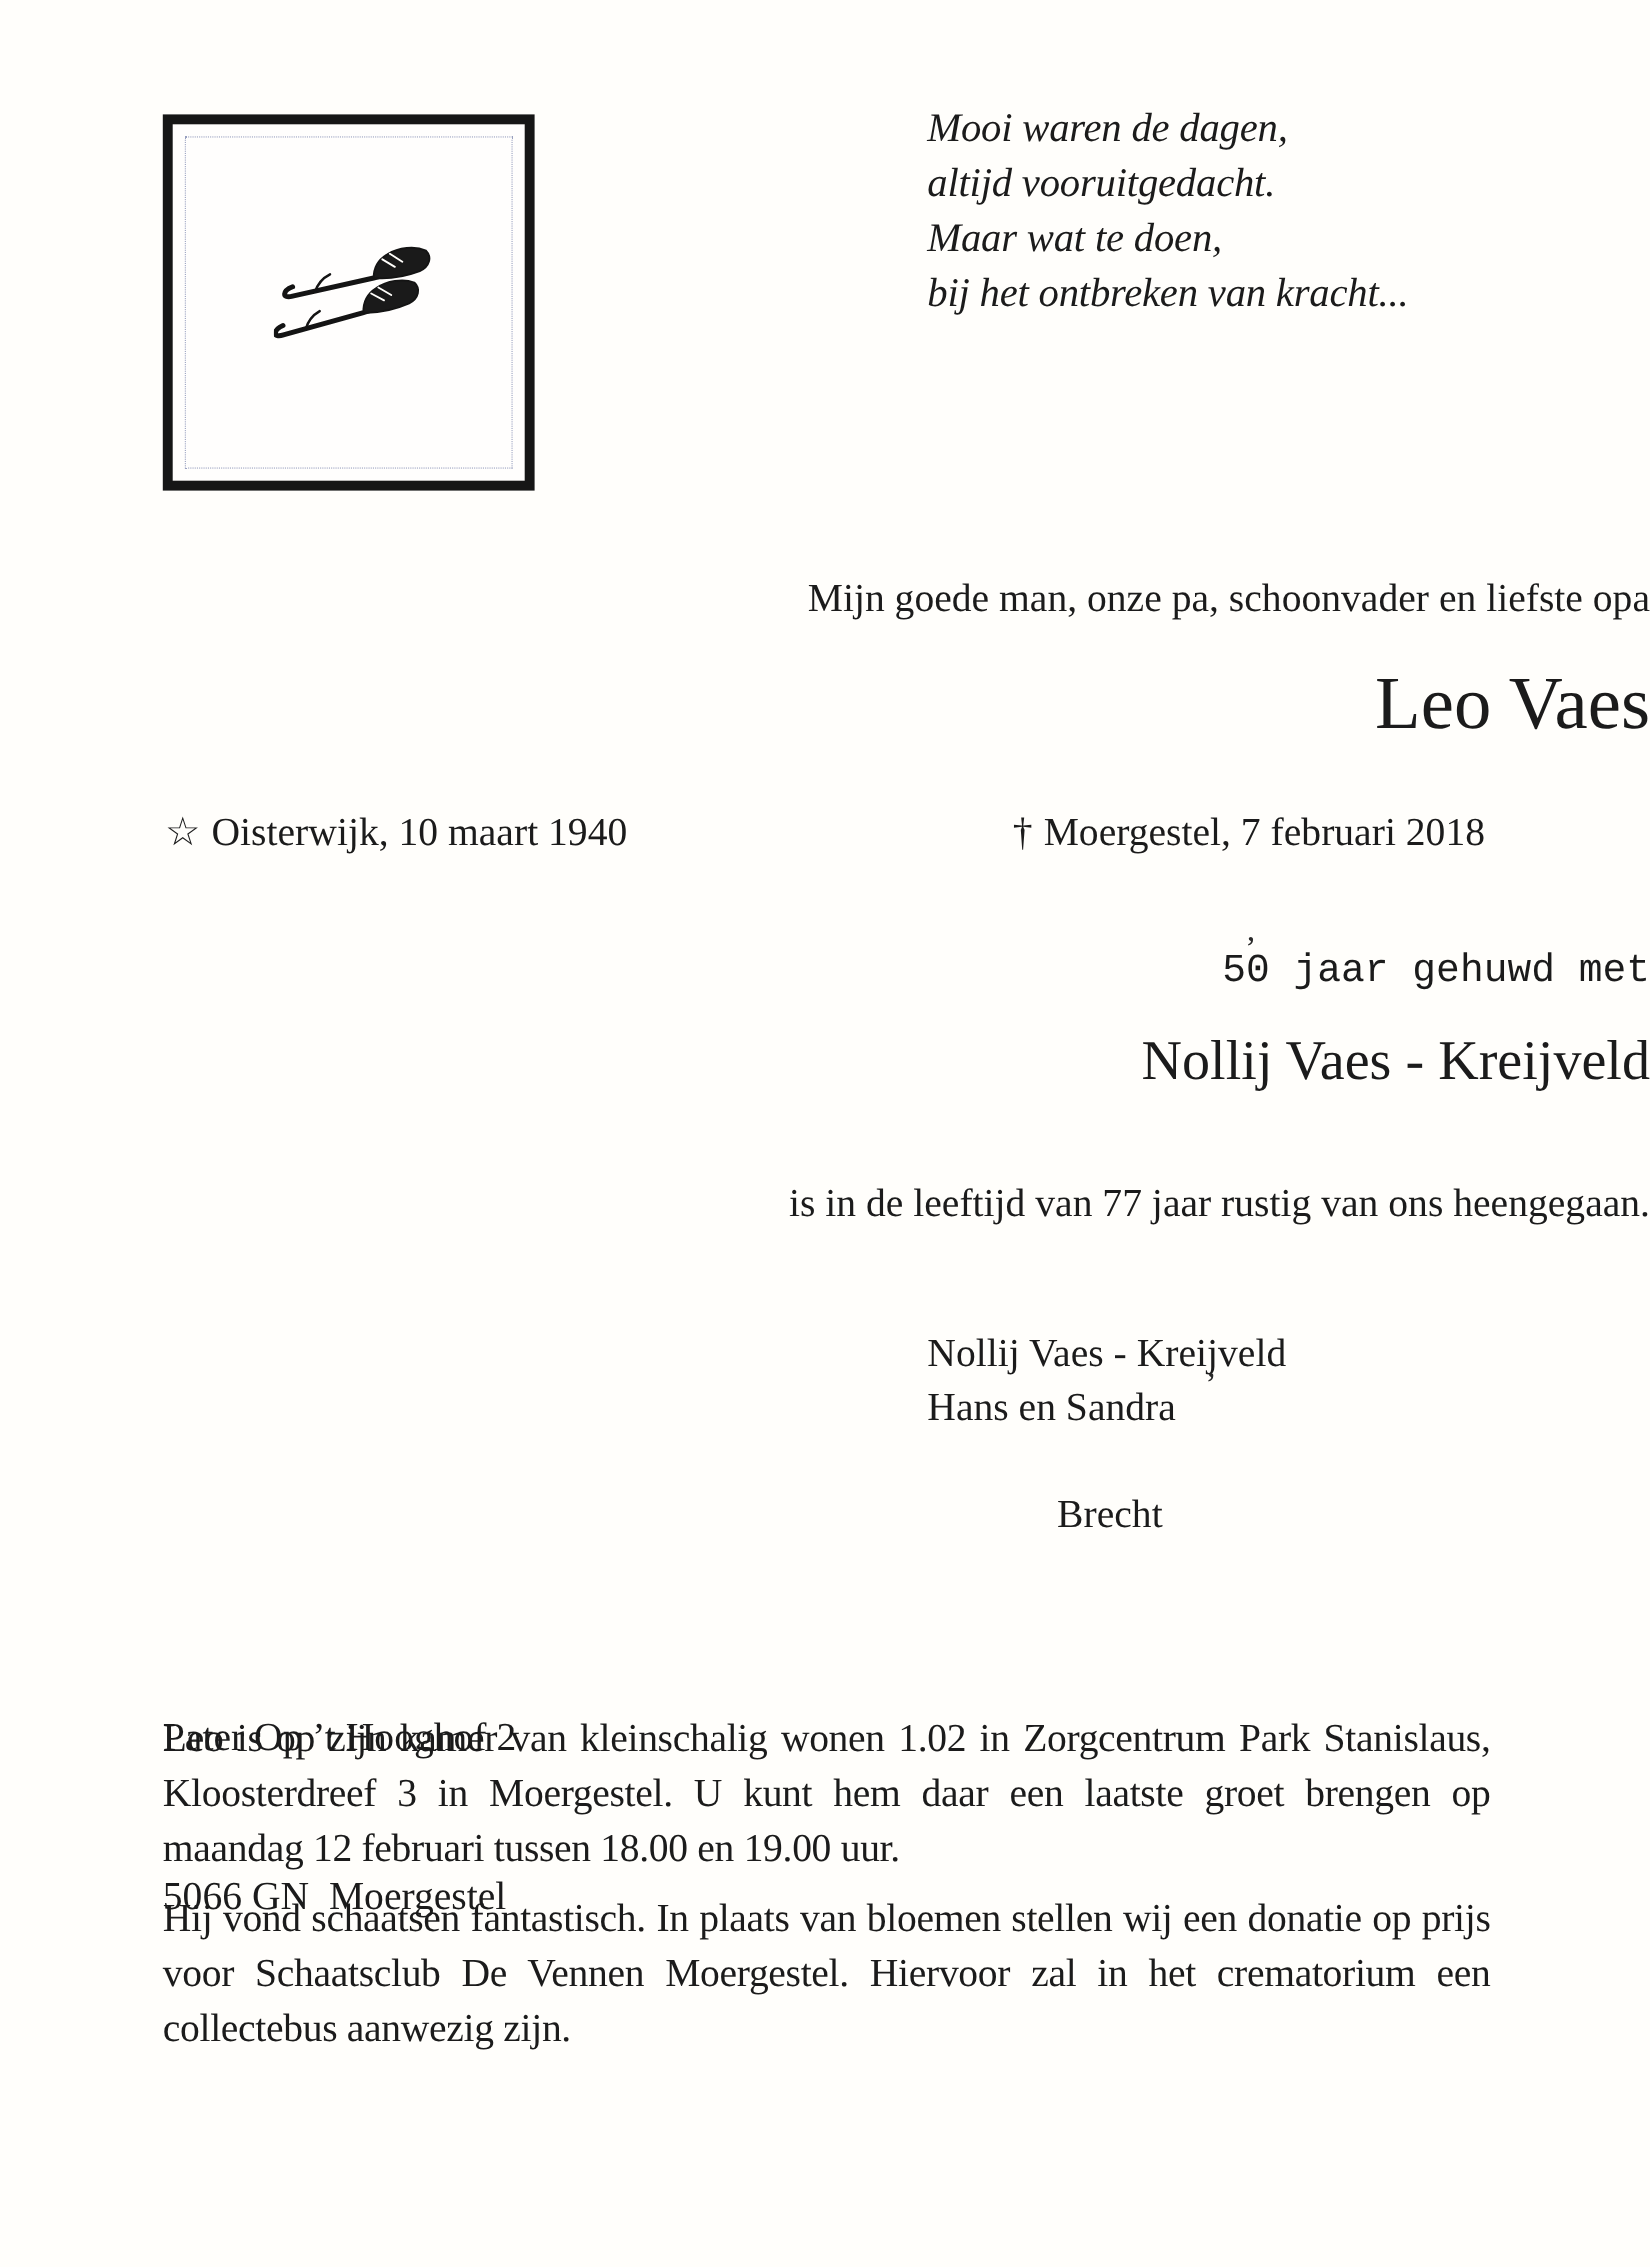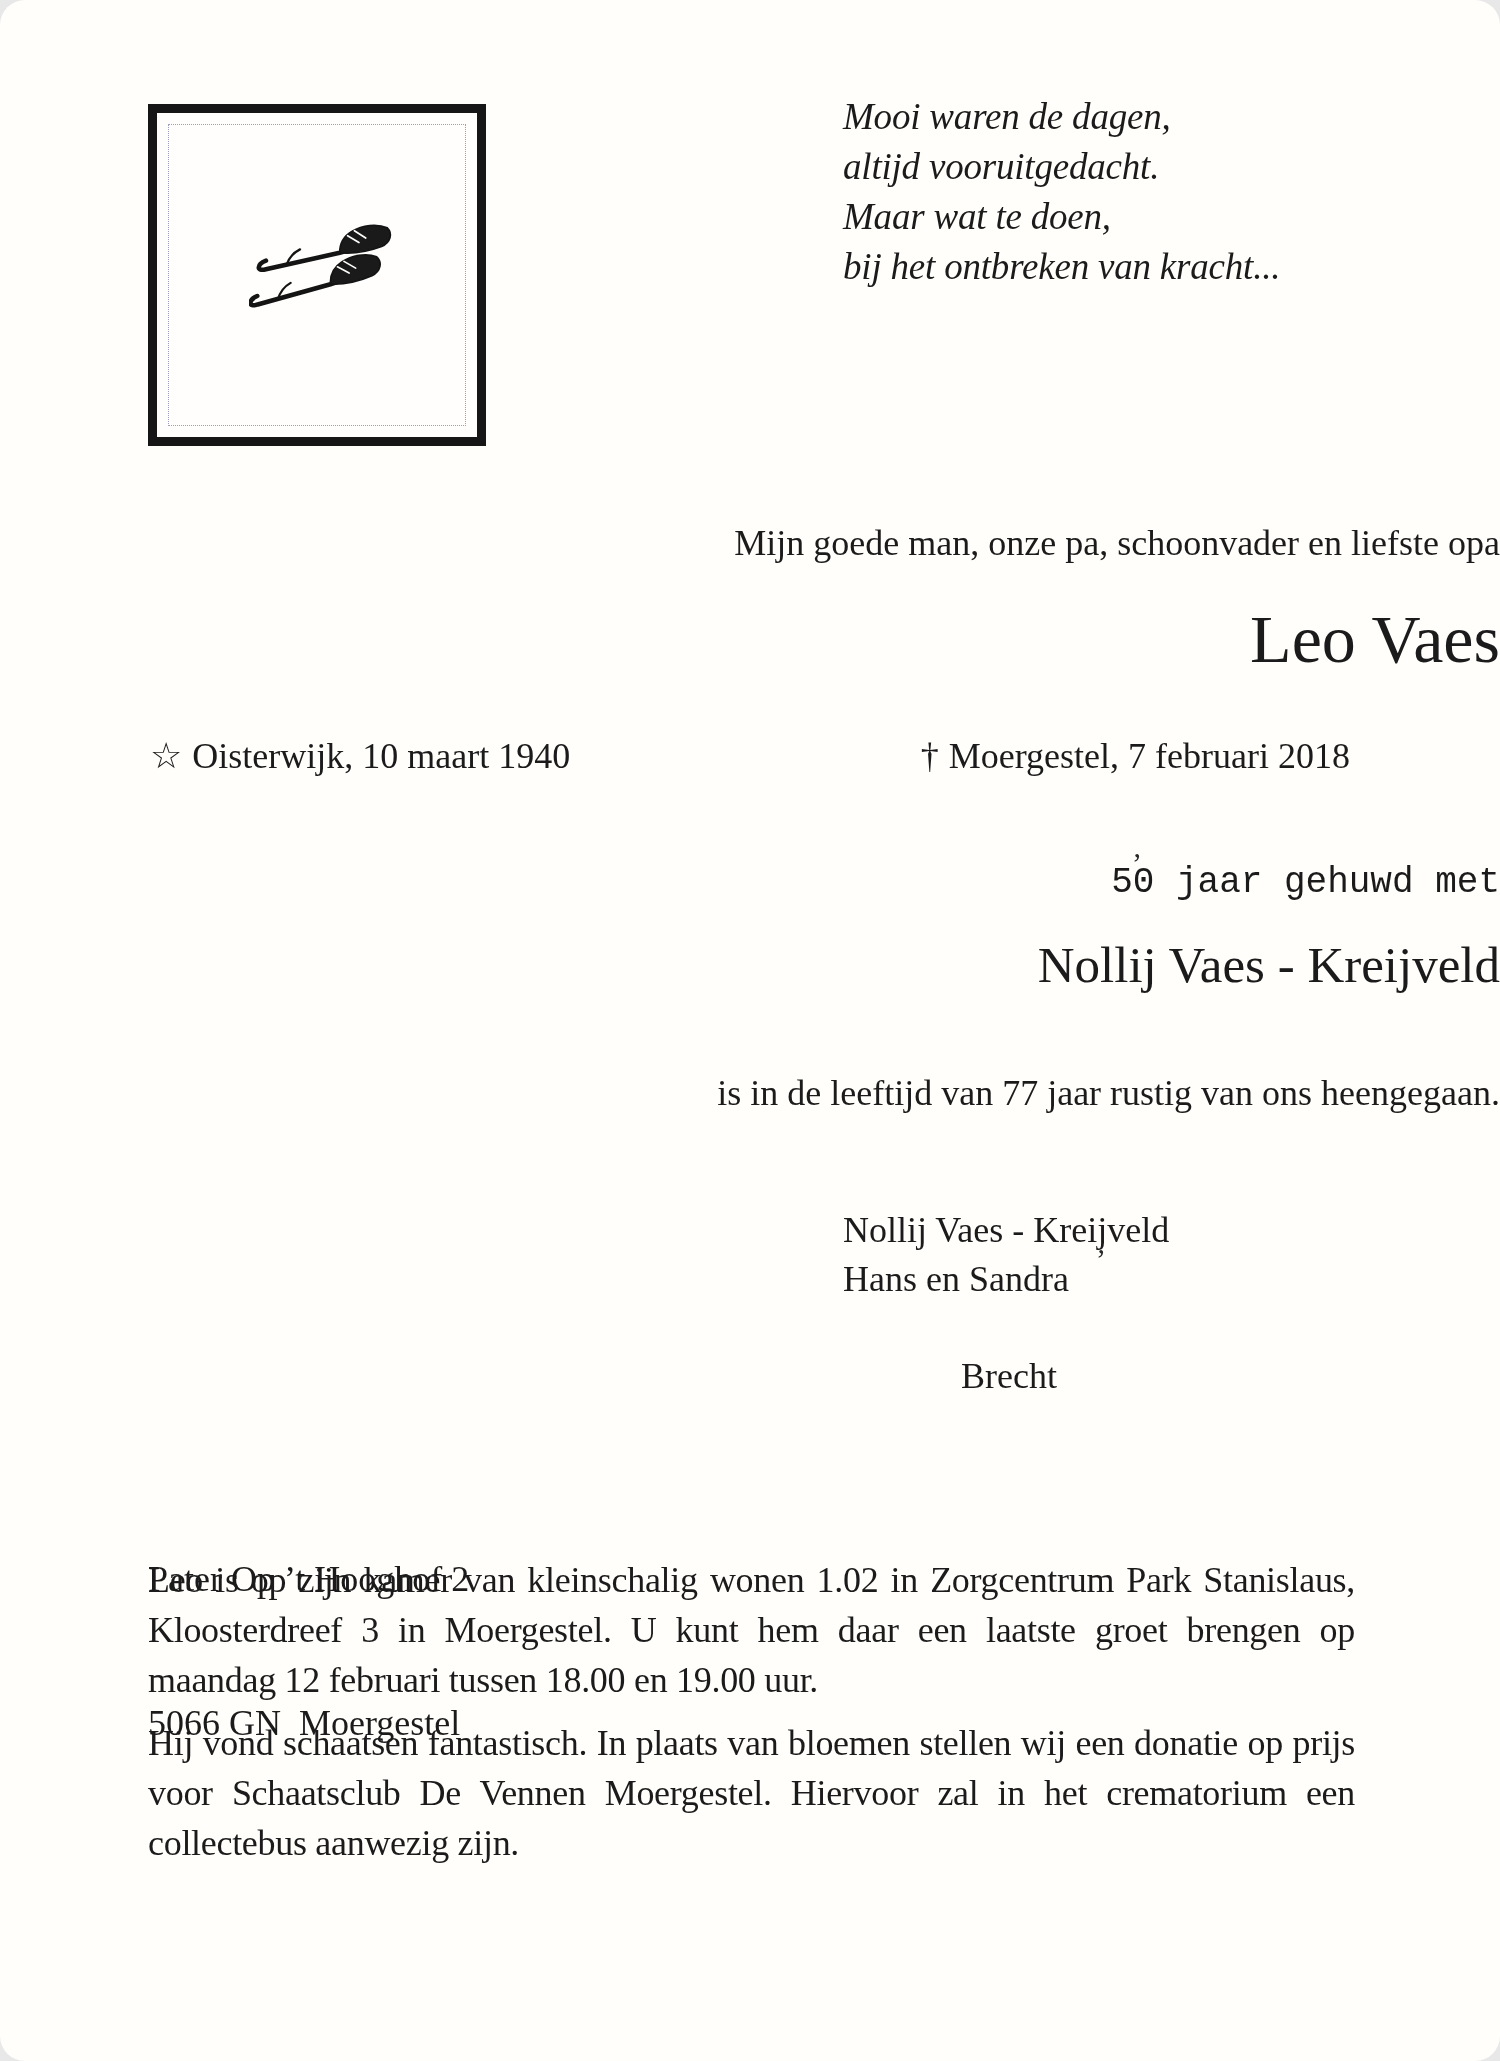--- a/index.html
+++ b/index.html
@@ -4,21 +4,20 @@
 <style>
   html,body{margin:0;padding:0;background:#e8e8e8;}
   .page{
     position:relative;
     width:1500px;height:2061px;
     margin:0 auto;
     background:#fffefb;
     color:#1b1b1b;
     font-family:"Liberation Serif","DejaVu Serif",serif;
     overflow:hidden;
-    border-radius:25px;
   }
   
   .frame{
     position:absolute;left:148px;top:104px;
     width:320px;height:324px;
     border:9px solid #161616;
     background:#fffefd;
   }
   .frame-inner{
     position:absolute;inset:11px;

